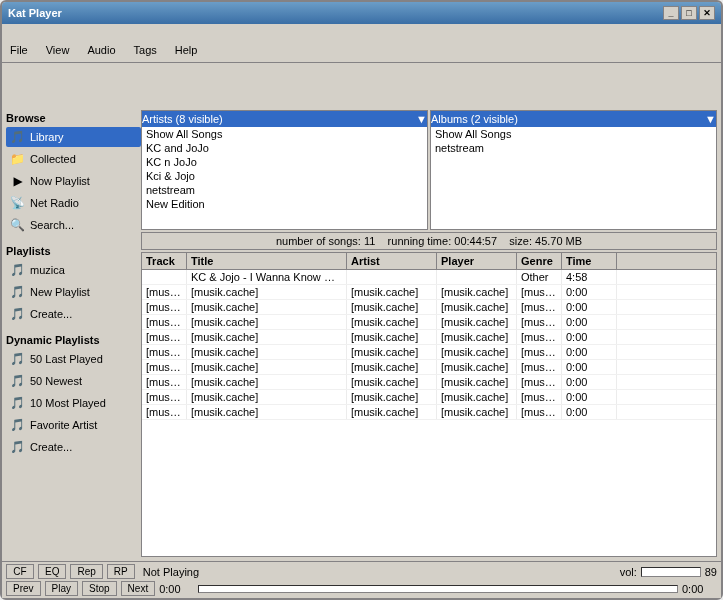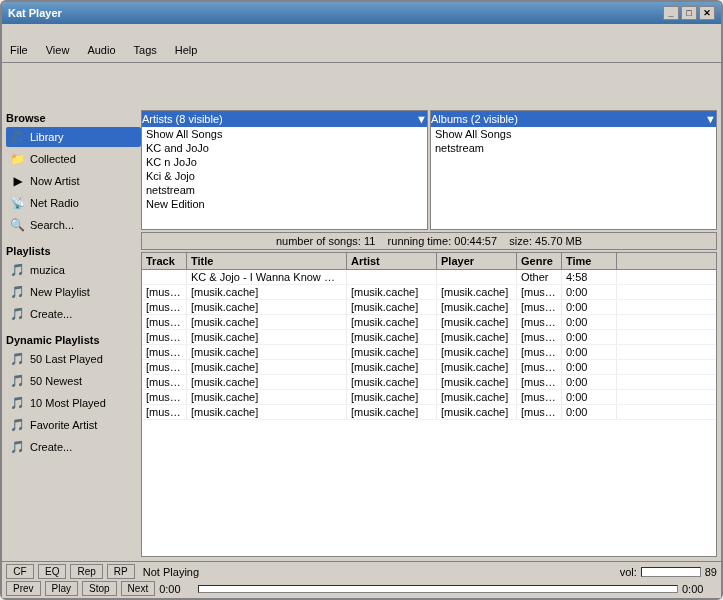--- a/index.html
+++ b/index.html
@@ -283,21 +283,21 @@
       <div class="sidebar-item active">
         <span class="sidebar-icon">🎵</span>
         <span>Library</span>
       </div>
       <div class="sidebar-item">
         <span class="sidebar-icon">📁</span>
         <span>Collected</span>
       </div>
       <div class="sidebar-item">
         <span class="sidebar-icon">▶</span>
-        <span>Now Artist</span>
+        <span>Now Playlist</span>
       </div>
       <div class="sidebar-item">
         <span class="sidebar-icon">📡</span>
         <span>Net Radio</span>
       </div>
       <div class="sidebar-item">
         <span class="sidebar-icon">🔍</span>
         <span>Search...</span>
       </div>
 

